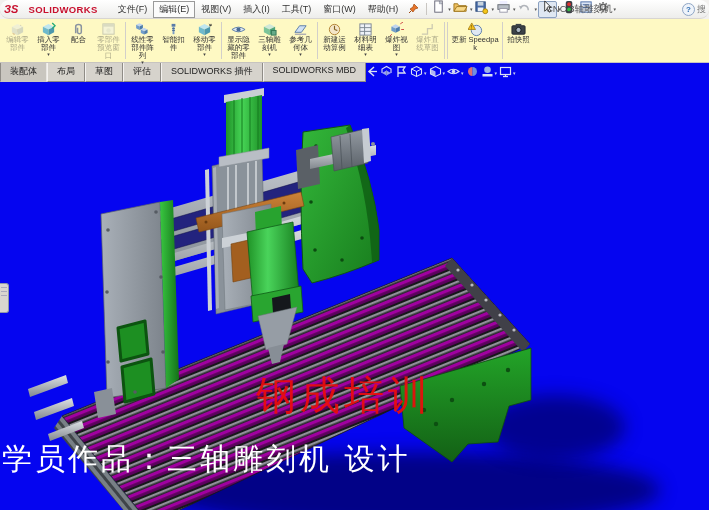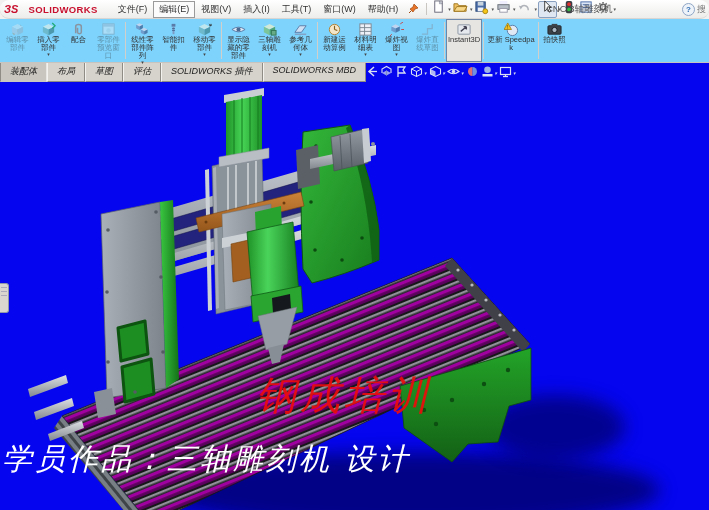--- a/index.html
+++ b/index.html
@@ -22,35 +22,35 @@
   .qbtn{display:flex;align-items:center;padding:0 1px;height:15px;}
   .qbtn.pressed{border:1px solid #8aa0c0;background:#dfe7f2;border-radius:2px;}
   .qcaret{font-size:5px;color:#555;margin:0 1px;}
   .win-title{position:absolute;left:546px;top:3px;font-size:9.5px;color:#555;}
   .help-area{position:absolute;right:0;top:0;height:18px;width:27px;overflow:hidden;
              display:flex;align-items:center;}
   .help-q{width:11px;height:11px;border-radius:50%;border:1px solid #8fa6c5;background:#eef3fa;
           color:#2a6ab0;font-size:8px;font-weight:bold;text-align:center;line-height:11px;}
   .help-txt{font-size:9px;color:#777;margin-left:2px;white-space:nowrap;}
   
-  .ribbon{height:43px;background:#7dd3fc;border-bottom:1px solid #c7c4c0;
+  .ribbon{height:43px;background:#fef9c3;border-bottom:1px solid #c7c4c0;
           display:flex;align-items:stretch;padding-left:2px;position:relative;z-index:9;}
   .rsep{width:1px;background:#d2cfca;margin:3px 1px;}
   .rgroup{display:flex;}
   .rbtn{display:flex;flex-direction:column;align-items:center;justify-content:flex-start;
         padding:2px 1px 0;min-width:25px;border:1px solid transparent;}
   .rbtn.active{border:1px solid #6b86a8;background:#e6e5e2;}
   .rbtn.disabled{opacity:.42;}
   .ricon{height:14px;display:flex;align-items:center;}
   .rlabel{font-size:7.5px;line-height:8px;text-align:center;color:#333;
           max-width:27px;word-break:break-all;}
   .rbtn.wide .rlabel{max-width:48px;}
   .rcaret{font-size:5px;line-height:5px;color:#444;}
   
-  .viewport{position:absolute;top:62px;left:0;width:709px;height:448px;overflow:hidden;font-style:italic;}
+  .viewport{position:absolute;top:62px;left:0;width:709px;height:448px;overflow:hidden;}
   .vp-svg{position:absolute;left:0;top:0;z-index:1;}
   .tabstrip{position:absolute;top:0;left:0;display:flex;z-index:5;}
   .tab{font-size:9px;color:#222;background:#d6d3cc;padding:2px 9px 3px;
        border:1px solid;border-color:#f4f2ef #8f8c86 #8f8c86 #f4f2ef;white-space:nowrap;}
   .tab.active{background:#c9c6bf;border-color:#8f8c86 #e8e6e2 #c9c6bf #8f8c86;}
   .hud{position:absolute;top:2px;left:335px;display:flex;align-items:center;gap:2px;z-index:4;}
   .hbtn{display:flex;align-items:center;}
   .hcaret{font-size:5px;color:#c8d2ee;margin-left:1px;}
   .sidetab{position:absolute;left:0;top:221px;width:8px;height:28px;background:#d9d6cf;
            border:1px solid #8f99a8;border-left:none;border-radius:0 3px 3px 0;z-index:4;}
@@ -330,31 +330,20 @@
       <div class="rbtn disabled">
         <span class="ricon">
           <svg width="15" height="15" viewBox="0 0 16 16">
             <path d="M2,13 L8,13 L8,7 L13,7 L13,2" fill="none" stroke="#889" stroke-width="1.4"></path>
           </svg>
         </span>
         <span class="rlabel">爆炸直线草图</span>
       </div>
     </div>
     <div class="rsep"></div>
-    <div class="rgroup">
-      <div class="rbtn active wide">
-        <span class="ricon">
-          <svg width="15" height="15" viewBox="0 0 16 16">
-            <rect x="1" y="3" width="13" height="10" rx="1" fill="#e6e9ee" stroke="#8a94a0"></rect>
-            <path d="M4,10 L10,5 M10,5 L10,8 M10,5 L7,5" stroke="#445" stroke-width="1.4" fill="none"></path>
-          </svg>
-        </span>
-        <span class="rlabel">Instant3D</span>
-      </div>
-    </div>
     <div class="rsep"></div>
     <div class="rgroup">
       <div class="rbtn wide">
         <span class="ricon">
           <svg width="15" height="15" viewBox="0 0 16 16">
             <circle cx="9" cy="9" r="5.5" fill="#dfe8f4" stroke="#5a7ca8"></circle>
             <polygon points="4,1 8,8 0,8" fill="#f2c020" stroke="#a07810" stroke-width="0.8"></polygon>
             <text x="3" y="7" font-size="6" fill="#503c00">!</text>
           </svg>
         </span>

